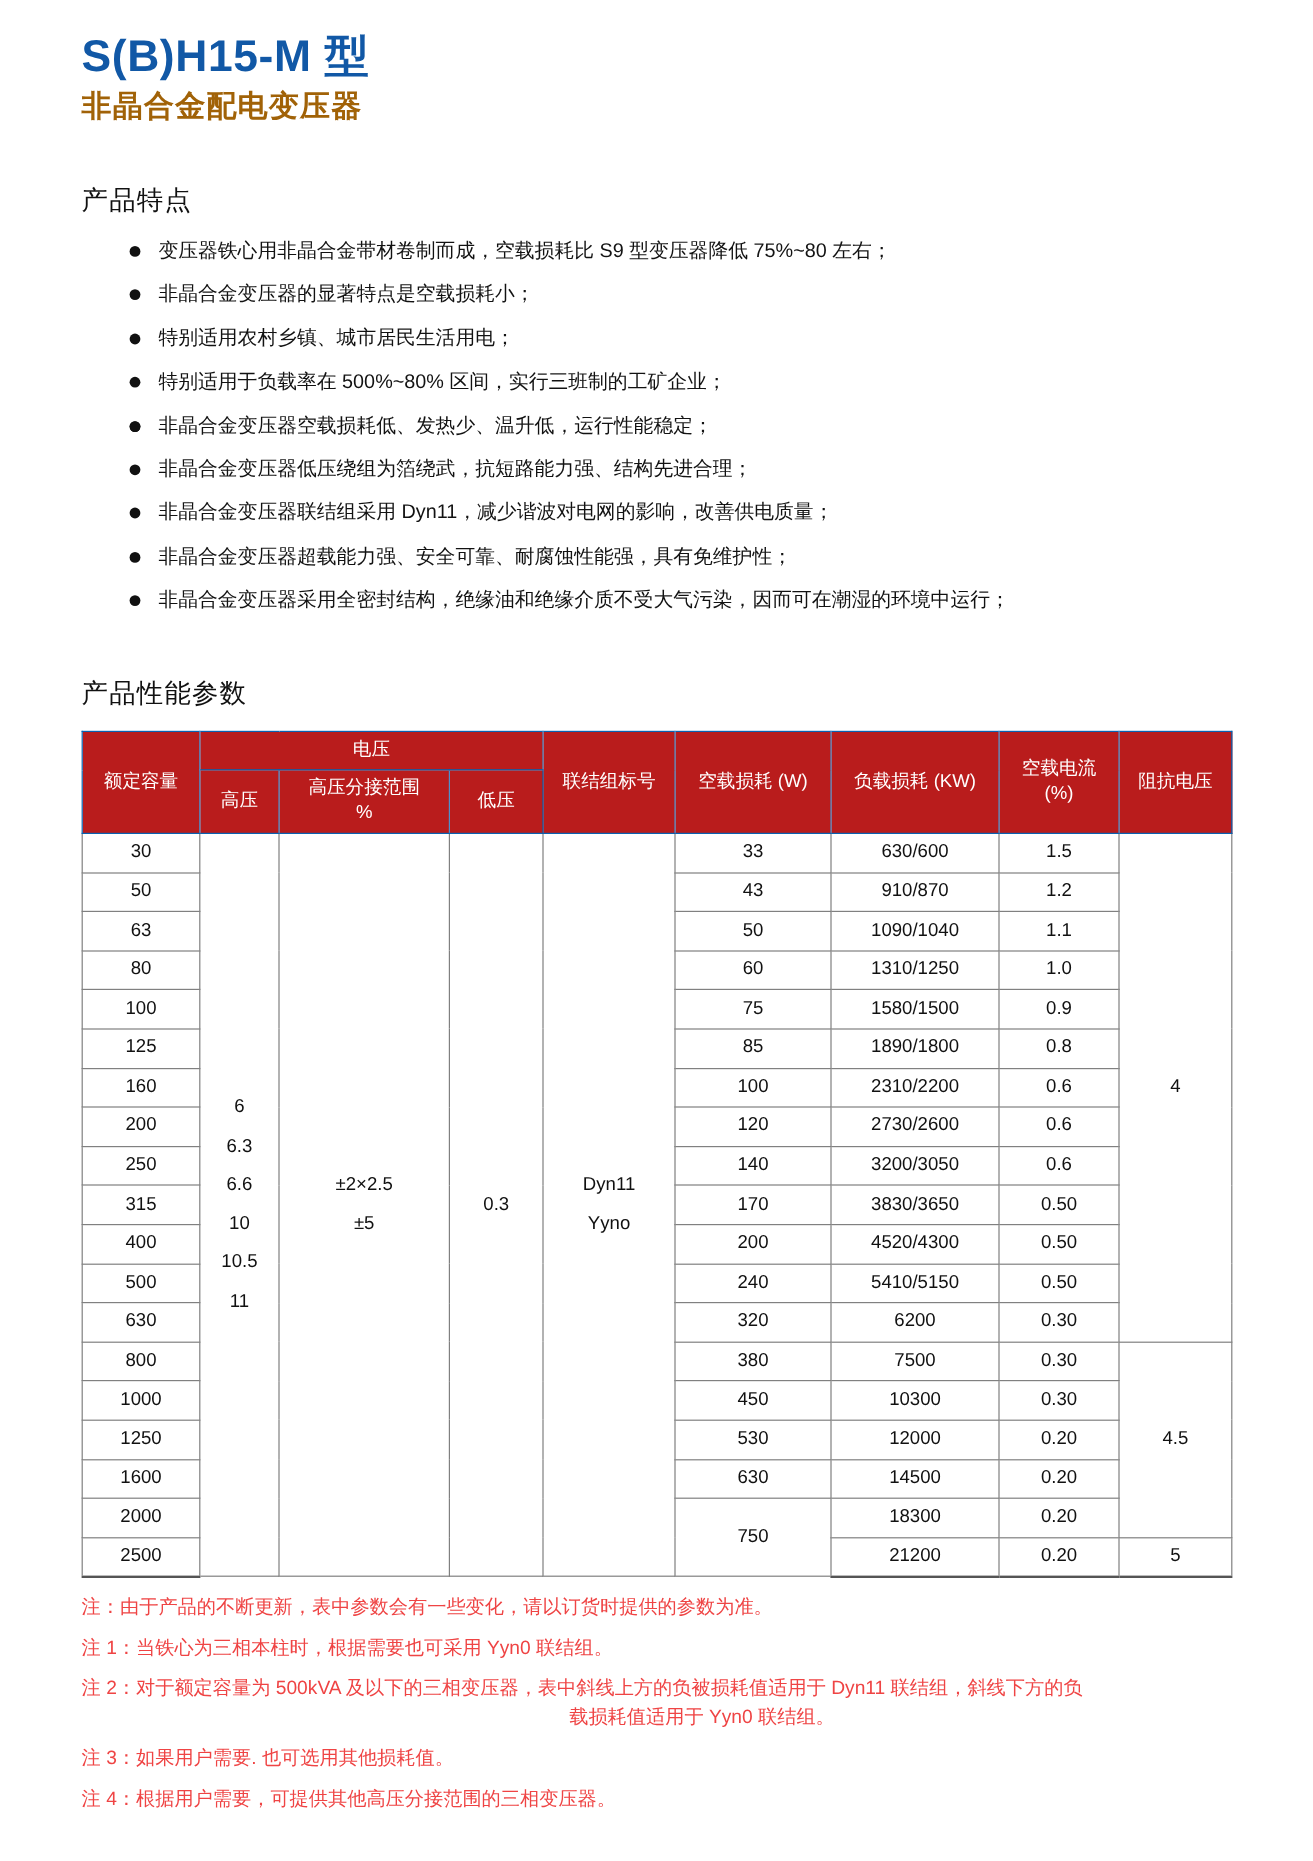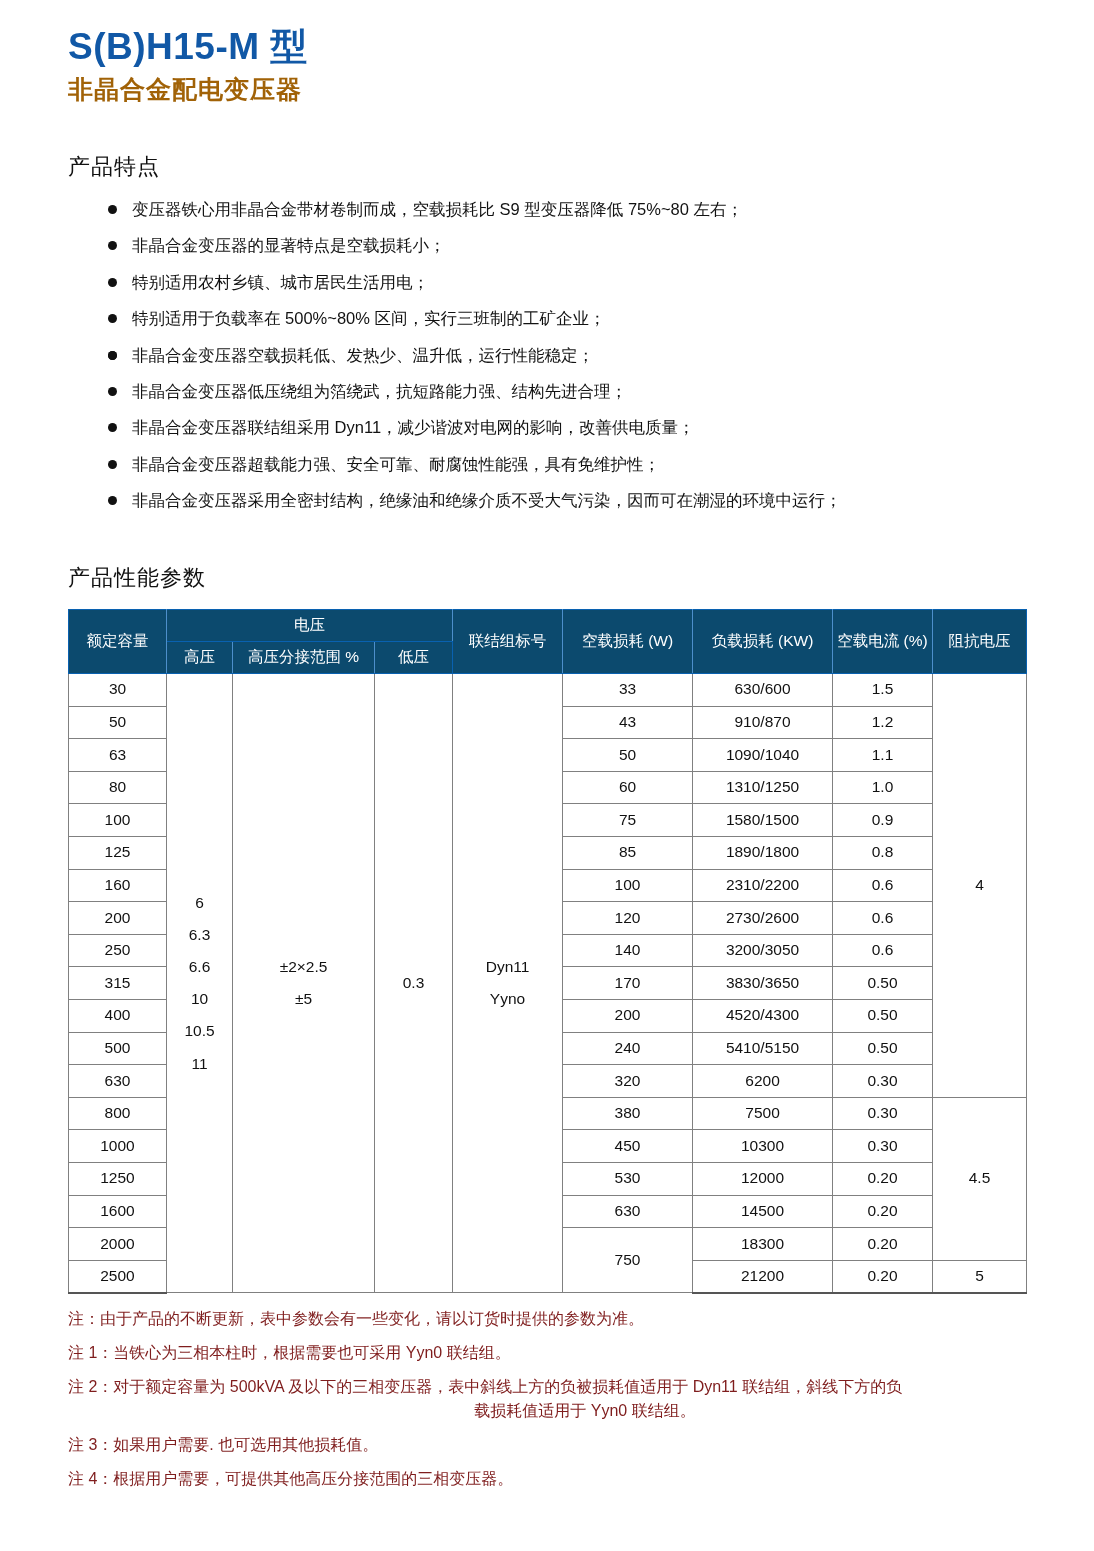--- a/index.html
+++ b/index.html
@@ -81,27 +81,27 @@
 
   
   .param-table {
     margin-top: 16px;
     width: 958px;
     border-collapse: collapse;
     table-layout: fixed;
     font-size: 15px;
   }
   .param-table th {
-    background: #0c4a6e;
+    background: #b91c1c;
     color: #ffffff;
     font-weight: normal;
     font-size: 15.5px;
     border: 1px solid #0961b0;
     border-right-color: #4d8fcb;
-    padding: 5px 1px;
+    padding: 5px 15px;
     line-height: 1.35;
   }
   .param-table th.last-th { border-right-color: #0961b0; }
   .param-table td {
     border: 1px solid #808080;
     text-align: center;
     padding: 5px 2px;
     height: 32.6px;
     line-height: 1.35;
     color: #111;
@@ -124,21 +124,21 @@
   col.c-imp   { width: 94px; }
 
   
   .notes {
     margin-top: 13px;
     width: 990px;
   }
   .note {
     font-size: 16px;
     line-height: 1.5;
-    color: #7f1d1d;
+    color: #ef4444;
     margin-bottom: 10px;
     white-space: nowrap;
   }
   .note .cont {
     display: block;
     padding-left: 44px;
     white-space: nowrap;
     text-align: center;
   }
 </style>

